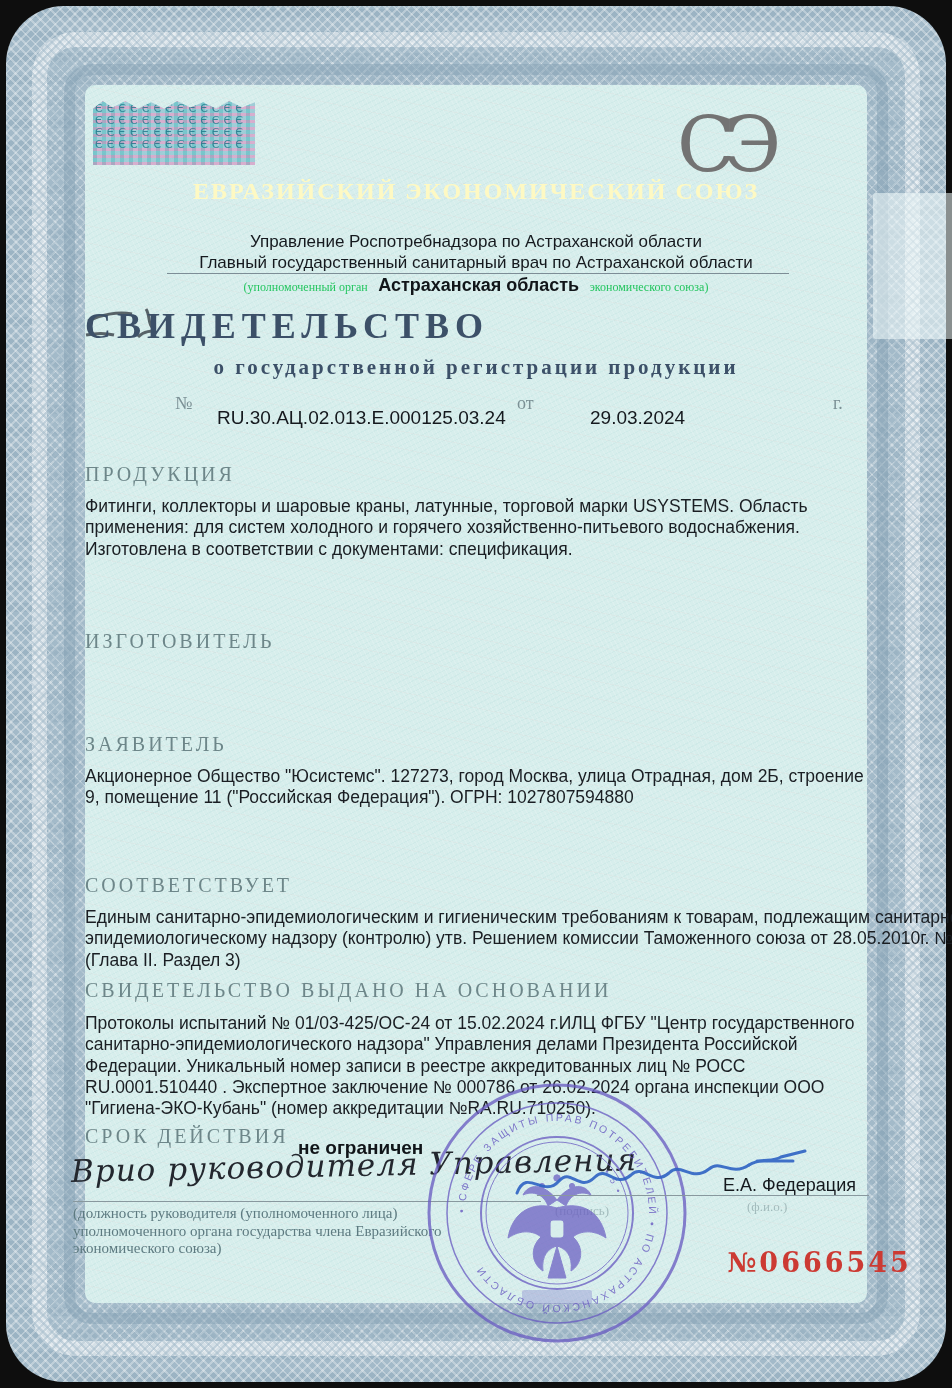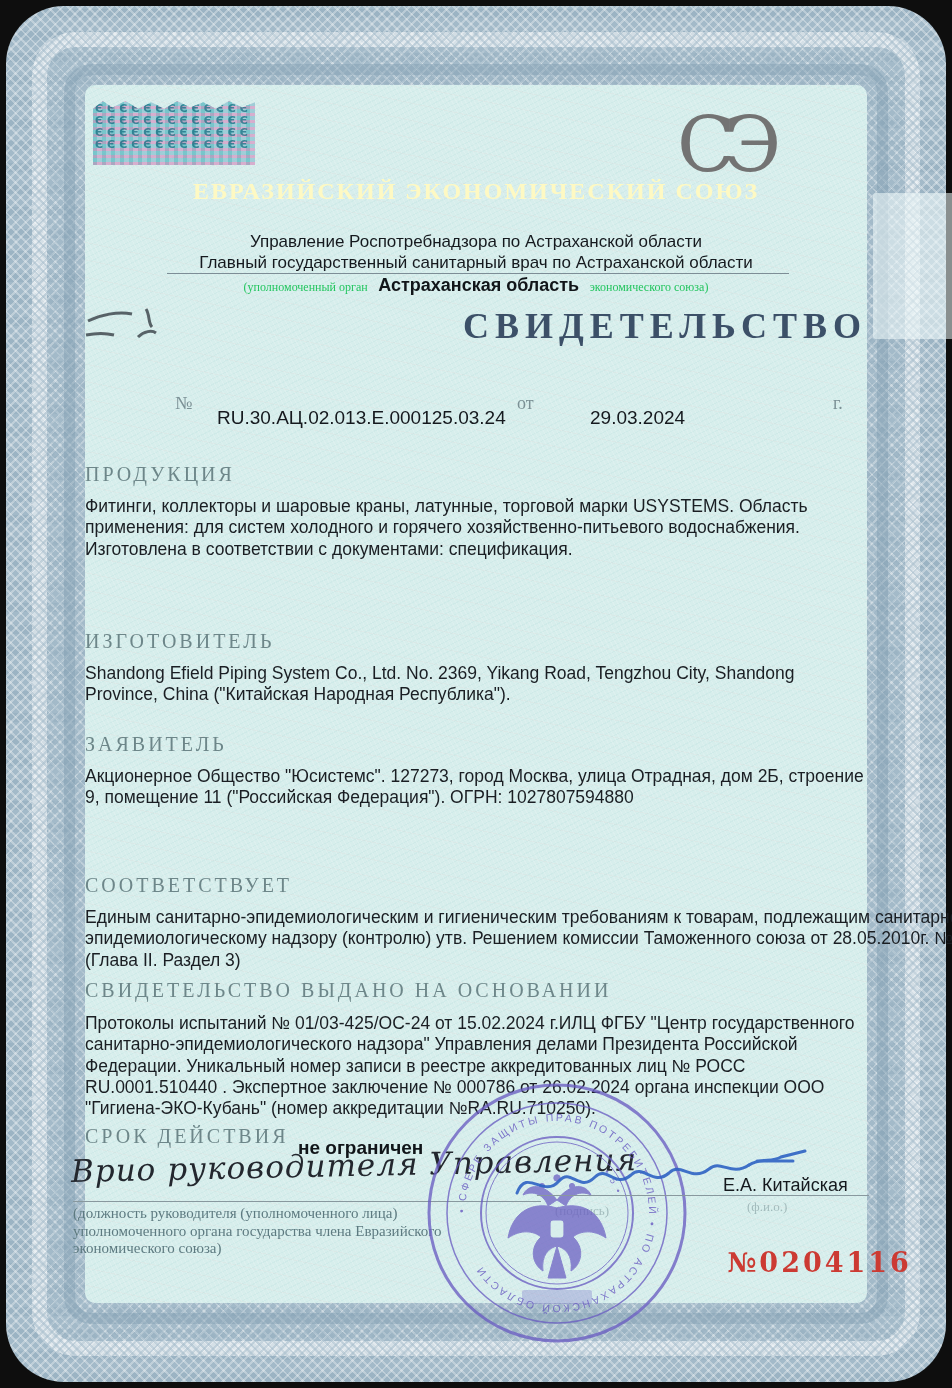--- a/index.html
+++ b/index.html
@@ -49,21 +49,20 @@
     background:
       repeating-linear-gradient(0deg, rgba(220,130,180,.45) 0 3px, rgba(110,200,205,.5) 3px 7px),
       repeating-linear-gradient(90deg, rgba(60,160,175,.55) 0 4px, rgba(200,160,210,.35) 4px 9px);
     clip-path: polygon(0 12%,6% 0,12% 10%,20% 0,28% 12%,36% 2%,44% 12%,52% 0,60% 10%,68% 2%,76% 12%,84% 0,92% 10%,100% 2%,100% 100%,0 100%);
     box-shadow:0 0 6px rgba(90,160,170,.5);
   }
   .holo .glyphs{
     position:absolute;inset:2px;overflow:hidden;color:rgba(20,110,130,.75);
     font-size:11px;letter-spacing:4px;line-height:12px;word-break:break-all;
     font-family:"DejaVu Sans",sans-serif;
-    font-weight:bold;
   }
   
   .se-logo{
     left:592px;top:22px;color:#737373;
     font-family:"DejaVu Serif",serif;font-weight:normal;font-size:76px;line-height:76px;
     letter-spacing:-12px;
   }
   .watermark-box{
     position:absolute;left:788px;top:108px;width:118px;height:146px;
     background:rgba(238,250,250,.55);border-radius:3px;
@@ -74,21 +73,21 @@
     color:#fef9c3;letter-spacing:2px;
   }
   .auth-line{left:0;width:100%;text-align:center;color:#15191e;font-size:17px;}
   .rule{left:82px;top:188px;width:622px;border-top:1px solid #7d8d96;height:0;}
   .region-row{
     left:0;top:190px;width:100%;text-align:center;white-space:nowrap;
   }
   .region-note{color:#22c55e;font-size:12px;font-family:"Liberation Serif",serif;}
   .region-name{color:#111519;font-size:18px;font-weight:bold;padding:16px 6px;}
   .doc-title{
-    left:0;top:220px;width:100%;text-align:right;
+    left:0;top:220px;width:100%;text-align:left;
     font-family:"Liberation Serif",serif;font-weight:bold;font-size:36px;
     color:#3c5068;letter-spacing:6px;
   }
   .doc-subtitle{
     left:0;top:270px;width:100%;text-align:center;
     font-family:"Liberation Serif",serif;font-weight:bold;font-size:21px;
     color:#3c5068;letter-spacing:3px;
   }
   .reg-label{font-family:"Liberation Serif",serif;color:#7b9095;font-size:18px;}
   .reg-value{color:#15191e;font-size:19px;}
@@ -147,32 +146,32 @@
   </div>
 
   <svg class="abs" style="left:-5px;top:212px;" width="130" height="50">
     <path class="ink-smudge" d="M8 24 C 20 18, 38 14, 52 17"></path>
     <path class="ink-smudge" d="M6 38 C 16 36, 26 36, 34 38"></path>
     <path class="ink-smudge" d="M66 12 C 70 18, 68 26, 72 30"></path>
     <path class="ink-smudge" d="M58 40 C 64 34, 72 33, 76 36"></path>
   </svg>
 
   <div class="abs doc-title">СВИДЕТЕЛЬСТВО</div>
+  <div class="abs doc-subtitle">о государственной регистрации продукции</div>
 
   <div class="abs reg-label" style="left:90px;top:308px;">№</div>
   <div class="abs reg-value" style="left:132px;top:322px;">RU.30.АЦ.02.013.Е.000125.03.24</div>
   <div class="abs reg-label" style="left:432px;top:308px;">от</div>
   <div class="abs reg-value" style="left:505px;top:322px;">29.03.2024</div>
   <div class="abs reg-label" style="left:748px;top:308px;">г.</div>
 
   <div class="abs sec-head" style="left:0;top:378px;">ПРОДУКЦИЯ</div>
   <p class="abs sec-body" style="left:0;top:411px;width:772px;">Фитинги, коллекторы и шаровые краны, латунные, торговой марки USYSTEMS. Область применения: для систем холодного и горячего хозяйственно-питьевого водоснабжения. Изготовлена в соответствии с документами: спецификация.</p>
 
   <div class="abs sec-head" style="left:0;top:545px;">ИЗГОТОВИТЕЛЬ</div>
-  <p class="abs sec-body" style="left:0;top:578px;width:782px;">Shandong Efield Piping System Co., Ltd. No. 2369, Yikang Road, Tengzhou City, Shandong Province, China ("Китайская Народная Республика").</p>
 
   <div class="abs sec-head" style="left:0;top:648px;">ЗАЯВИТЕЛЬ</div>
   <p class="abs sec-body" style="left:0;top:681px;width:782px;">Акционерное Общество "Юсистемс". 127273, город Москва, улица Отрадная, дом 2Б, строение 9, помещение 11 ("Российская Федерация"). ОГРН: 1027807594880</p>
 
   <div class="abs sec-head" style="left:0;top:789px;">СООТВЕТСТВУЕТ</div>
   <p class="abs sec-body" style="left:0;top:822px;width:934px;">Единым санитарно-эпидемиологическим и гигиеническим требованиям к товарам, подлежащим санитарно-эпидемиологическому надзору (контролю) утв. Решением комиссии Таможенного союза от 28.05.2010г. № 299 (Глава II. Раздел 3)</p>
 
   <div class="abs sec-head" style="left:0;top:894px;">СВИДЕТЕЛЬСТВО ВЫДАНО НА ОСНОВАНИИ</div>
   <p class="abs sec-body" style="left:0;top:928px;width:782px;">Протоколы испытаний № 01/03-425/ОС-24 от 15.02.2024 г.ИЛЦ ФГБУ "Центр государственного санитарно-эпидемиологического надзора" Управления делами Президента Российской Федерации. Уникальный номер записи в реестре аккредитованных лиц № РОСС RU.0001.510440 . Экспертное заключение № 000786 от 26.02.2024 органа инспекции ООО "Гигиена-ЭКО-Кубань" (номер аккредитации №RA.RU.710250).</p>
 
@@ -218,18 +217,18 @@
 
   <svg class="abs" style="left:428px;top:1052px;" width="300" height="80" viewBox="0 0 300 80">
     <g stroke="#2f63c4" stroke-width="3" fill="none" opacity="0.9" stroke-linecap="round">
       <path d="M4 56 C 14 30, 30 62, 46 44 C 58 30, 66 56, 82 40 C 94 28, 102 52, 118 38 C 130 26, 140 50, 156 36 C 168 24, 178 46, 196 32 C 208 22, 218 40, 236 28"></path>
       <path d="M236 28 C 248 20, 258 26, 268 20 L 292 14"></path>
       <path d="M244 24 L 280 24"></path>
     </g>
   </svg>
 
   <div class="abs hand-rule" style="left:452px;top:1110px;width:332px;"></div>
-  <div class="abs signer-name" style="left:638px;top:1090px;">Е.А. Китайская</div>
+  <div class="abs signer-name" style="left:638px;top:1090px;">Е.А. Федерация</div>
   <div class="abs caption-faint" style="left:662px;top:1114px;">(ф.и.о.)</div>
 
-  <div class="abs blank-number" style="left:642px;top:1162px;">№0204116</div>
+  <div class="abs blank-number" style="left:642px;top:1162px;">№0666545</div>
 
 </div>
 
 </body></html>

